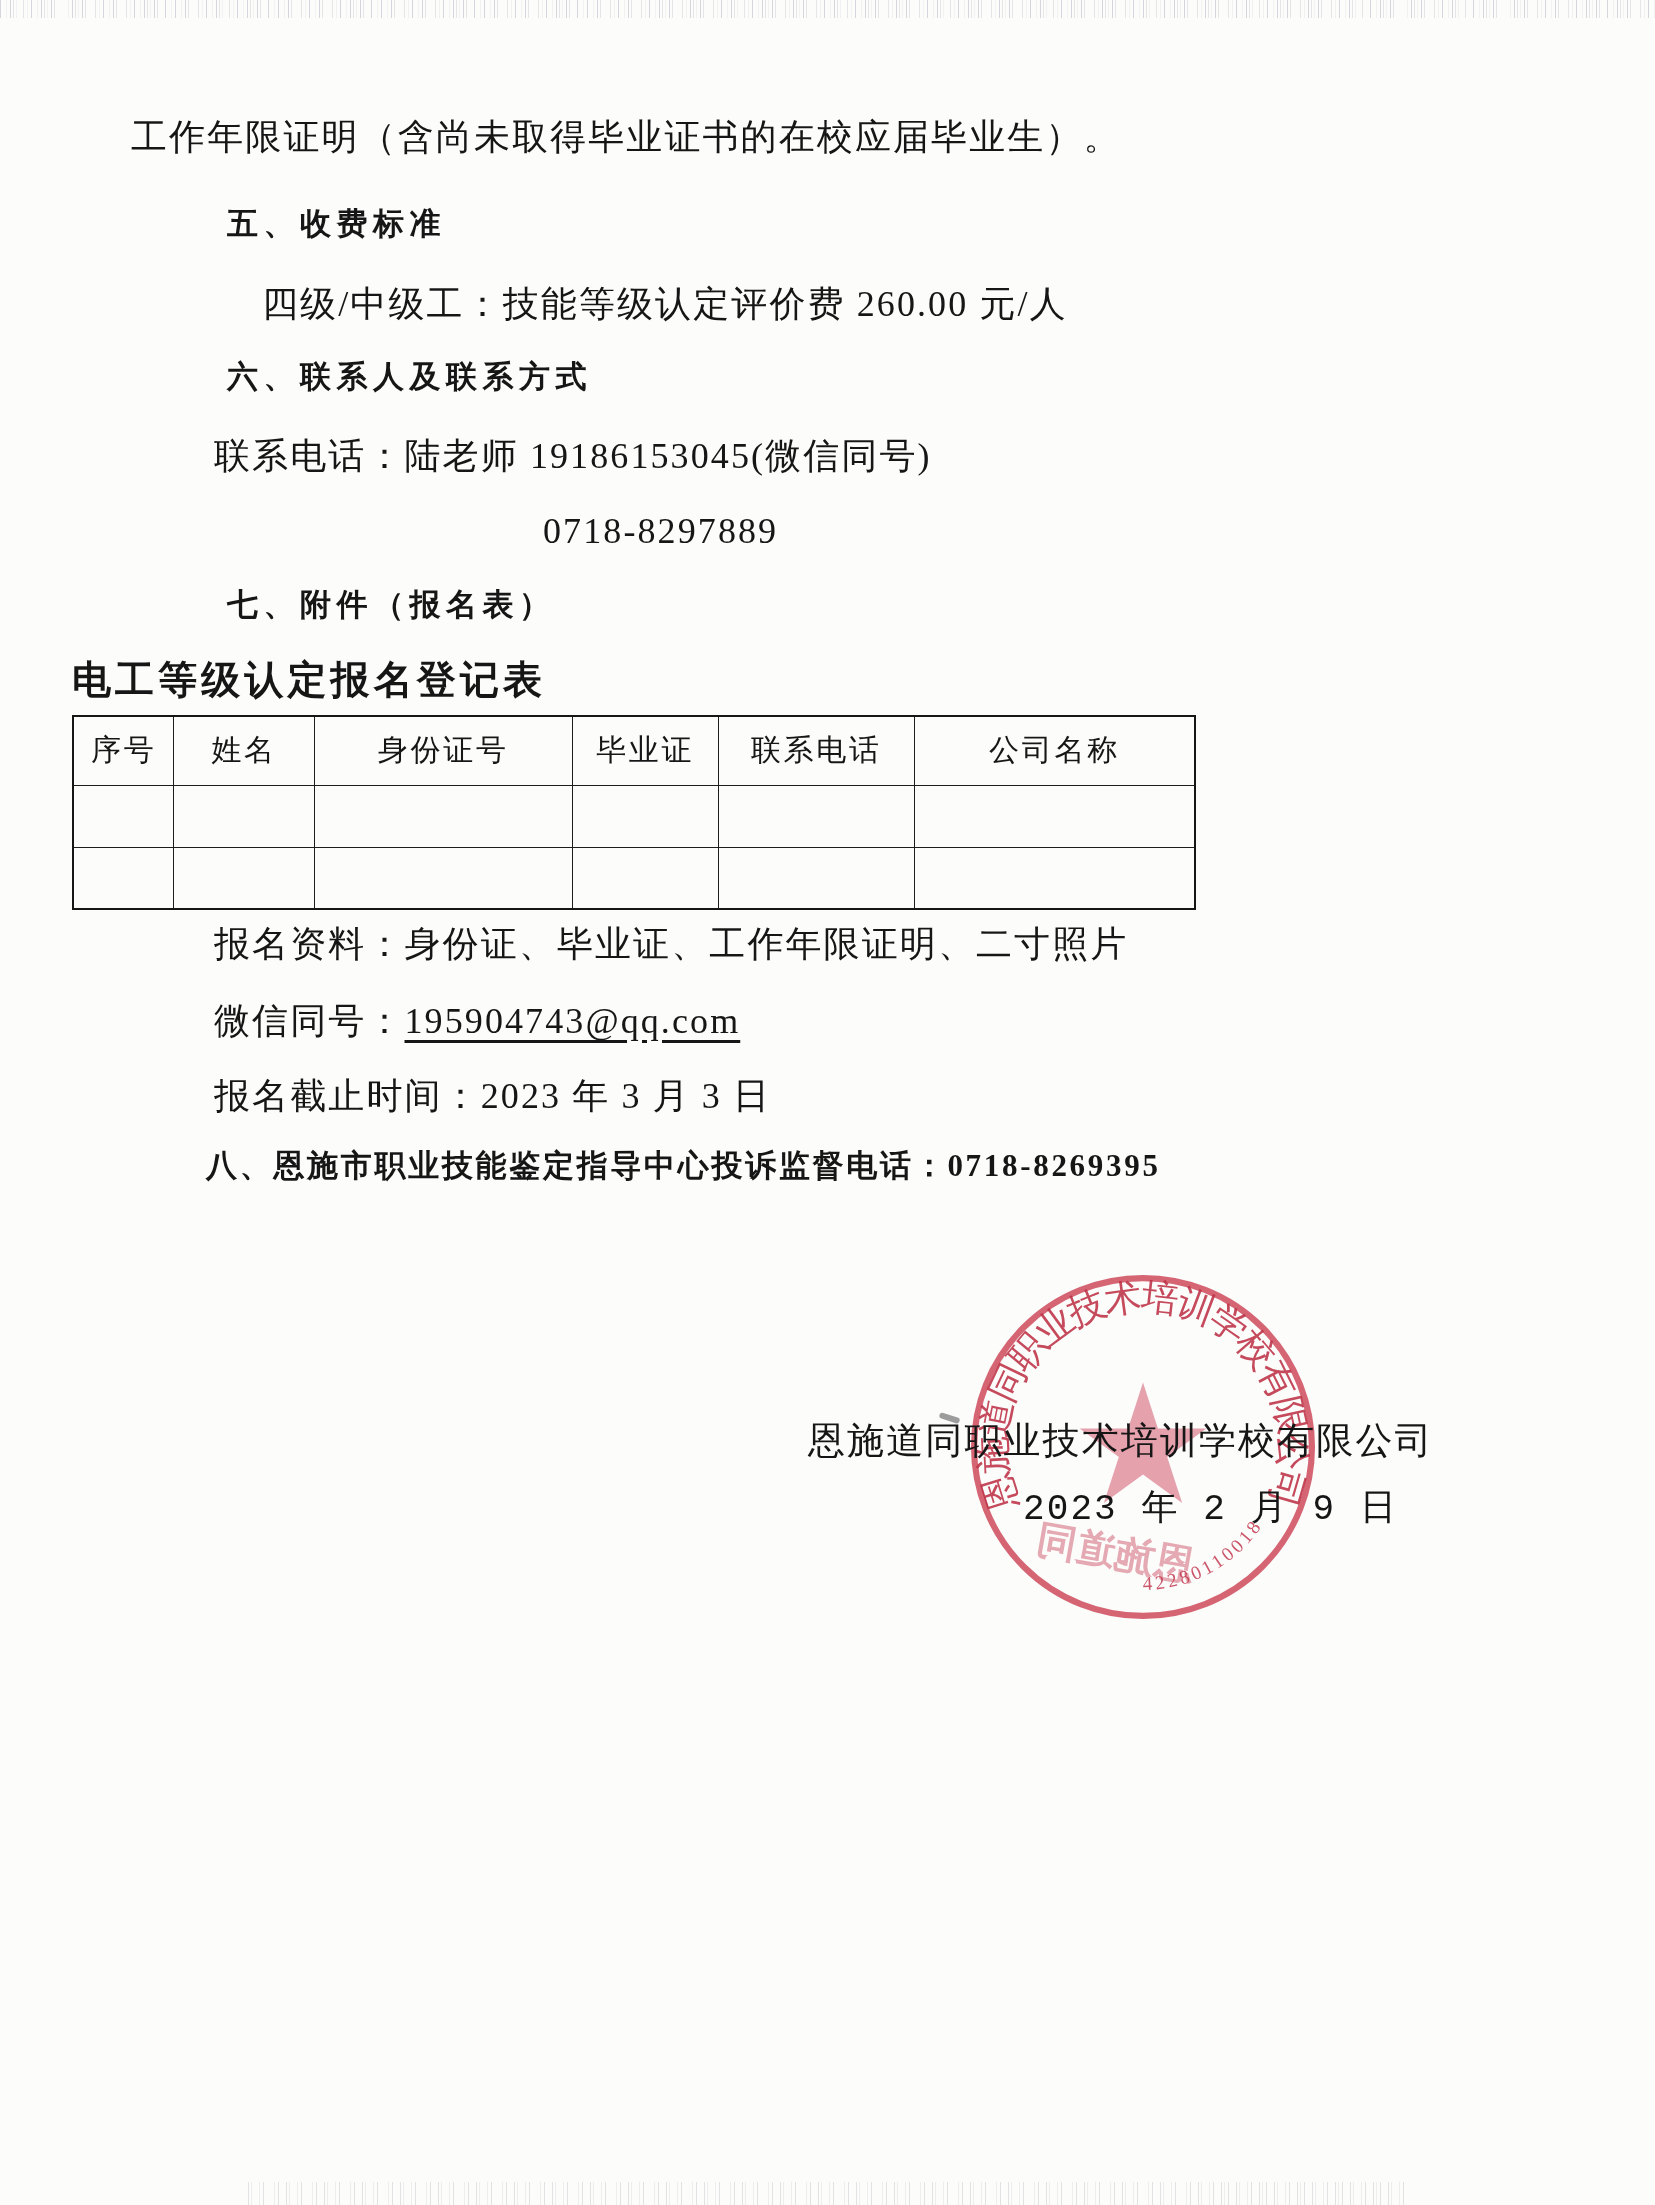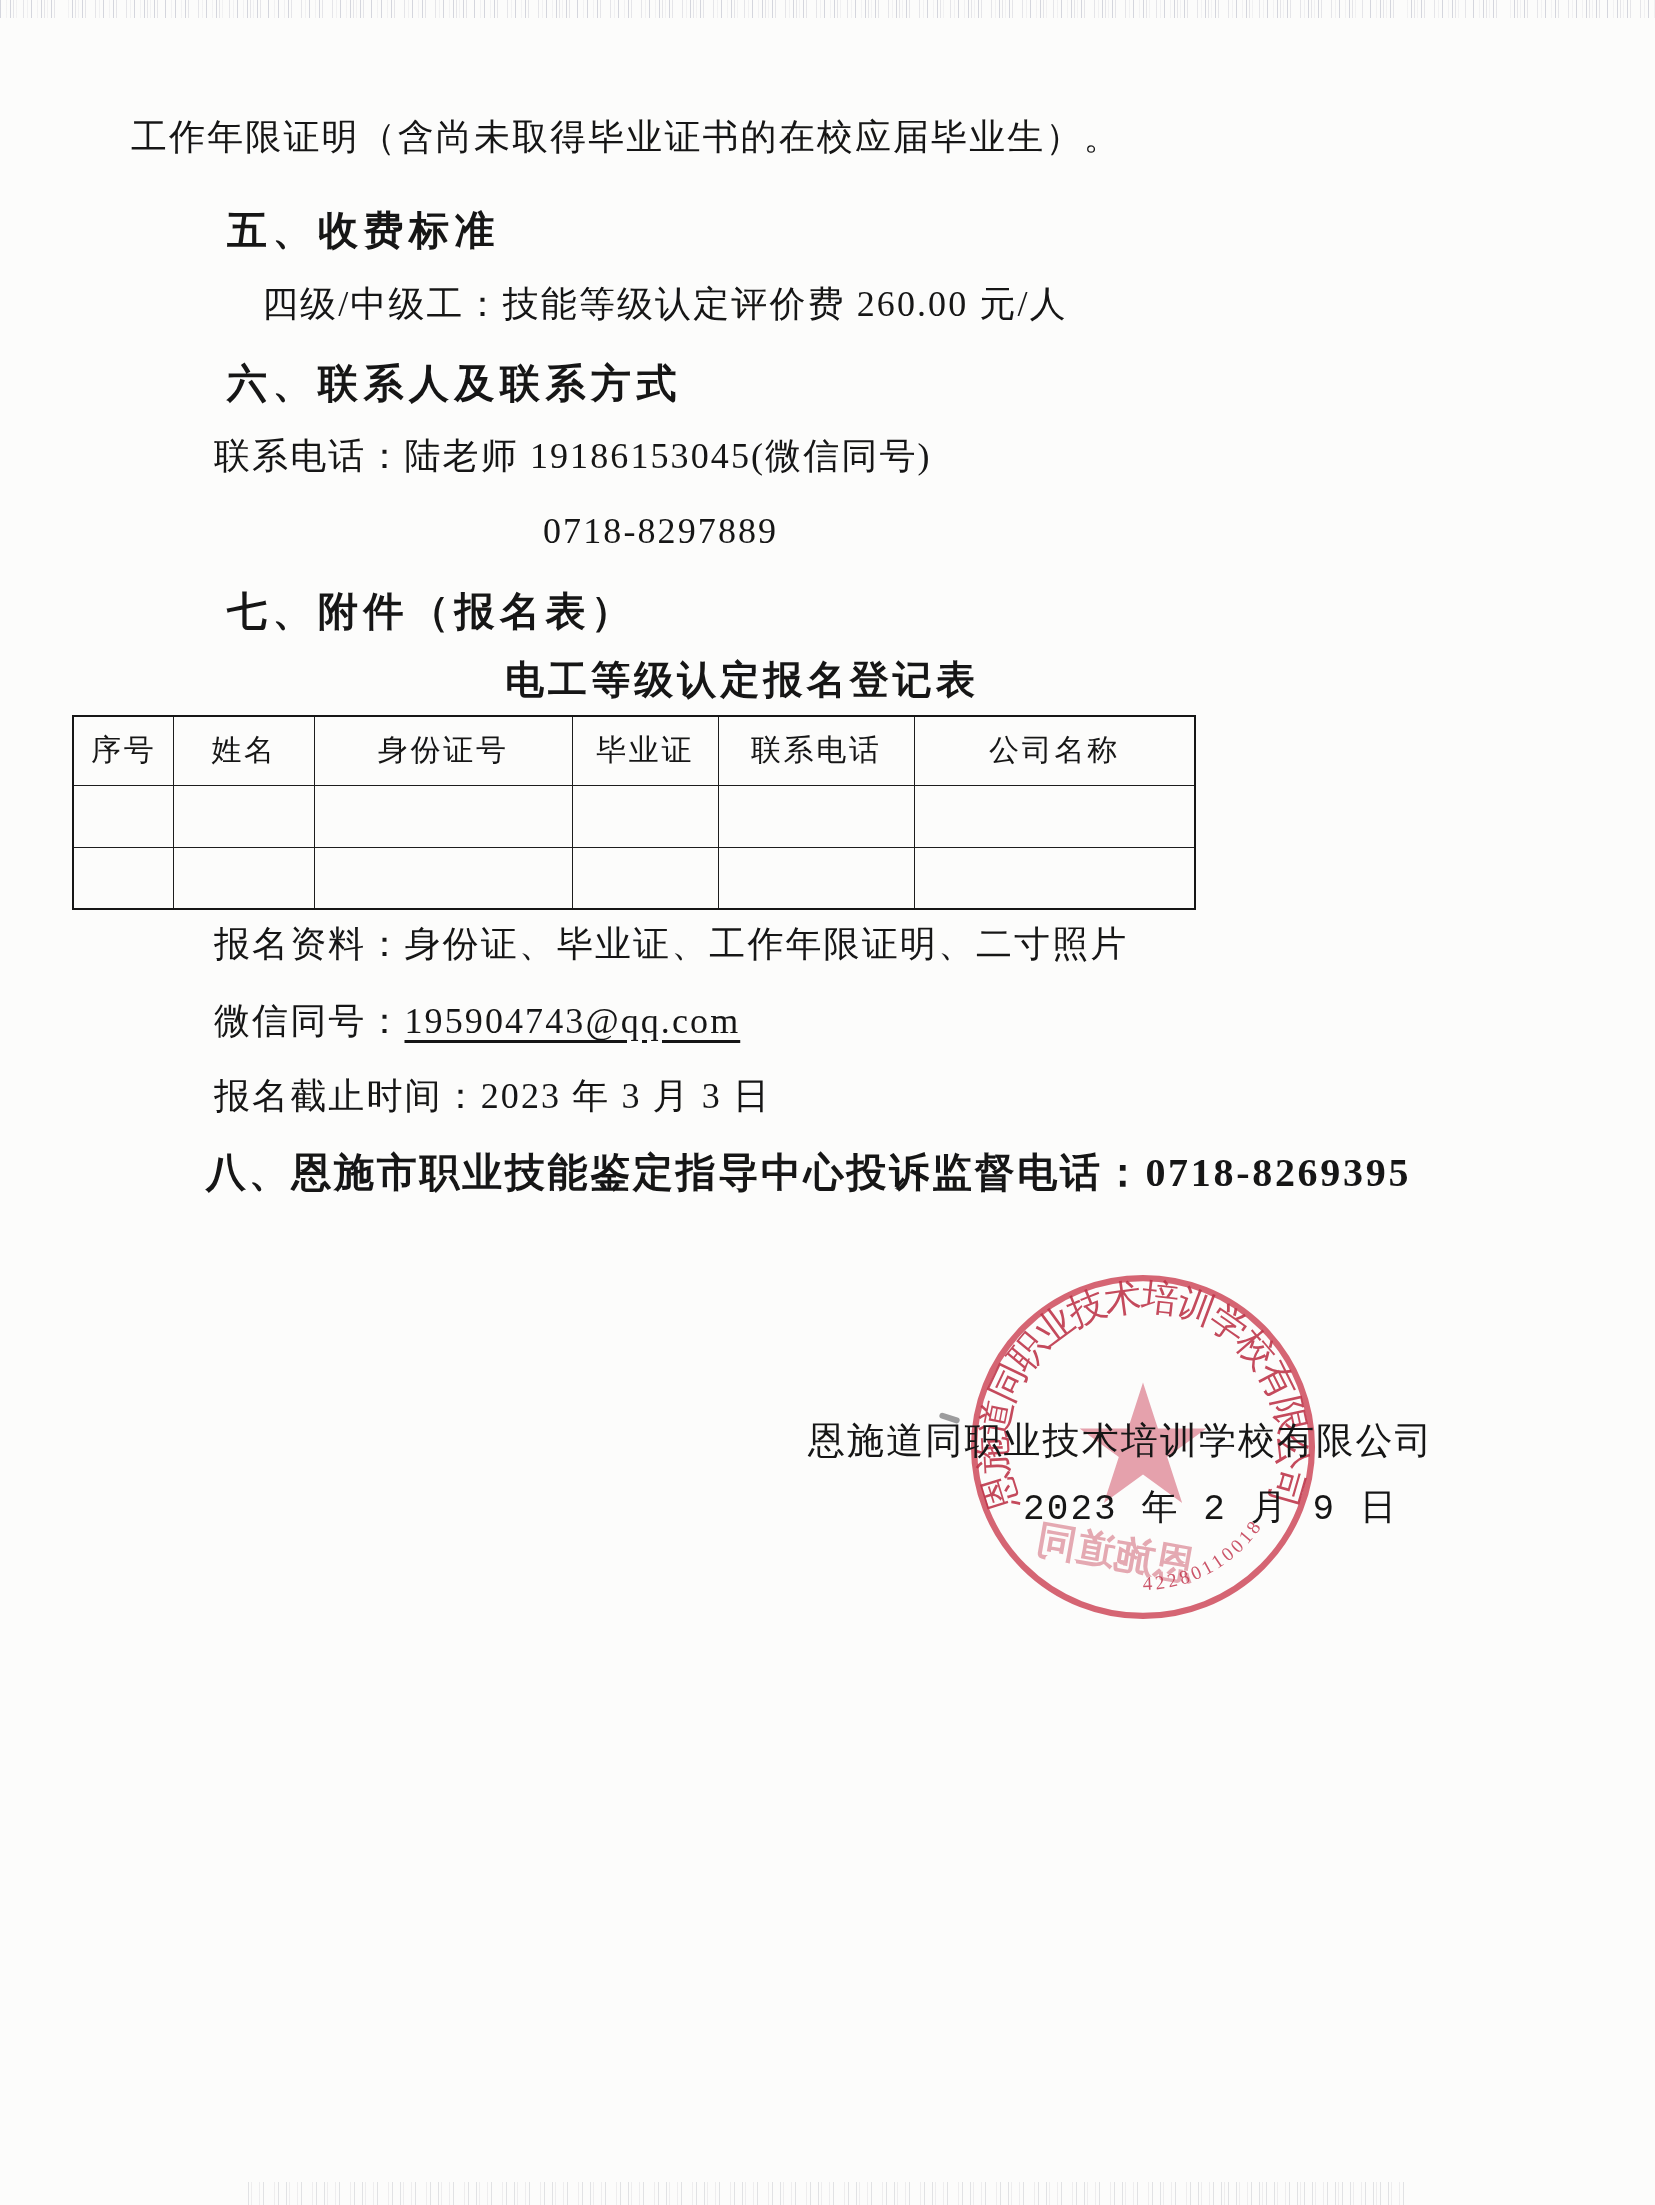--- a/index.html
+++ b/index.html
@@ -7,23 +7,23 @@
     position:relative;
     width:1655px;height:2205px;
     margin:0 auto;
     background:#fcfcfb;
     font-family:"Liberation Serif","DejaVu Serif",serif;
     color:#161616;
     overflow:hidden;
   }
   .line{position:absolute;white-space:nowrap;letter-spacing:2.1px;}
   .body-line{font-size:36px;}
-  .heading-line{font-size:40px;font-weight:700;letter-spacing:5.5px;}
+  .heading-line{font-size:31px;font-weight:700;letter-spacing:5.5px;}
   .intro{font-size:36px;letter-spacing:2.1px;}
-  .table-title{font-size:39px;font-weight:700;letter-spacing:4.1px;text-align:center;}
+  .table-title{font-size:39px;font-weight:700;letter-spacing:4.1px;text-align:left;}
   .sig-line{font-size:37px;letter-spacing:2.1px;}
   .email-underline{text-decoration:underline;text-underline-offset:6.9px;}
 
   
   .reg-table-wrap{position:absolute;left:72px;top:715px;width:1124px;}
   table.reg{width:100%;border-collapse:collapse;table-layout:fixed;}
   table.reg th,table.reg td{
     border:1.7px solid #1d1d1d;
     font-size:30px;font-weight:400;letter-spacing:2.7px;
     text-align:center;vertical-align:middle;

